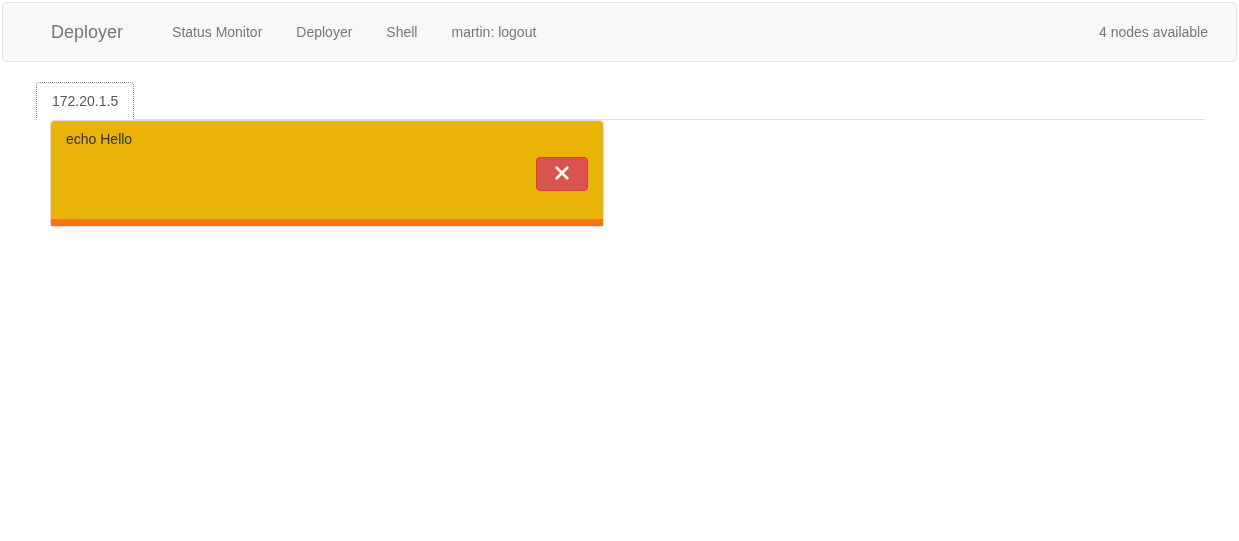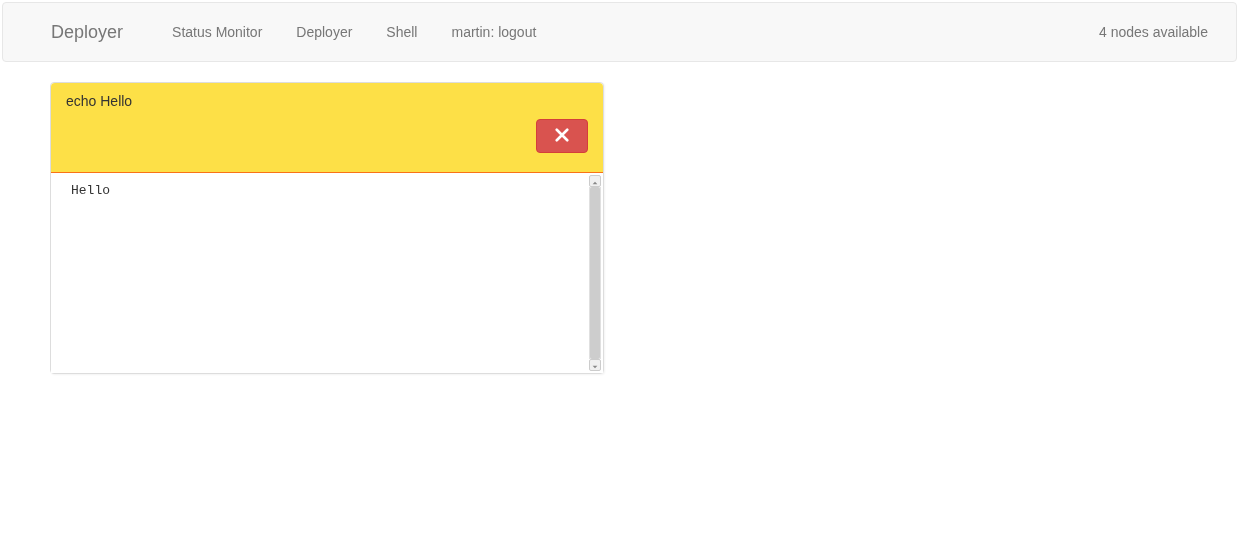--- a/index.html
+++ b/index.html
@@ -76,23 +76,23 @@
   .panel {
     margin-top: 0;
     margin-left: 16px;
     width: 554px;
     border: 1px solid #ddd;
     border-radius: 4px;
     background: #fff;
     box-shadow: 1px 1px 2px rgba(0,0,0,0.05);
   }
   .panel-header {
-    background: #fde047;
-    border-bottom: 1px solid #f97316;
-    padding: 10px 15px 15px 15px;
+    background: #eab308;
+    border-bottom: 7px solid #f97316;
+    padding: 10px 15px 24px 15px;
     border-radius: 4px 4px 0 0;
     position: relative;
   }
   .panel-title {
     color: #333;
     font-size: 14px;
     font-weight: 300;
     margin: 0 0 10px 0;
   }
   .btn-danger {
@@ -169,44 +169,29 @@
   <div class="nav">
     <a>Status Monitor</a>
     <a>Deployer</a>
     <a>Shell</a>
     <a>martin: logout</a>
   </div>
   <div class="nav-right">4 nodes available</div>
 </div>
 
 <div class="content">
+  <div class="tabs">
+    <div class="tab">172.20.1.5</div>
+  </div>
 
   <div class="panel">
     <div class="panel-header clearfix">
       <div class="panel-title">echo Hello</div>
       <button class="btn-danger">
         <span>
           <svg viewBox="0 0 16 16">
               <path d="M2 2 L14 14 M14 2 L2 14" stroke="#fff" stroke-width="3" stroke-linecap="round" fill="none"></path>
             </svg>
         </span>
       </button>
     </div>
-    <div class="panel-body">
-      <pre class="output">Hello</pre>
-      <div class="scrollbar">
-        <div class="scroll-btn">
-          <span><svg viewBox="0 0 10 10">
-                <path d="M1 7 L5 3 L9 7 Z"></path>
-              </svg></span>
-        </div>
-        <div class="scroll-track">
-          <div class="scroll-thumb"></div>
-        </div>
-        <div class="scroll-btn">
-          <span><svg viewBox="0 0 10 10">
-                <path d="M1 3 L5 7 L9 3 Z"></path>
-              </svg></span>
-        </div>
-      </div>
-    </div>
   </div>
 </div>
 
 </body></html>

